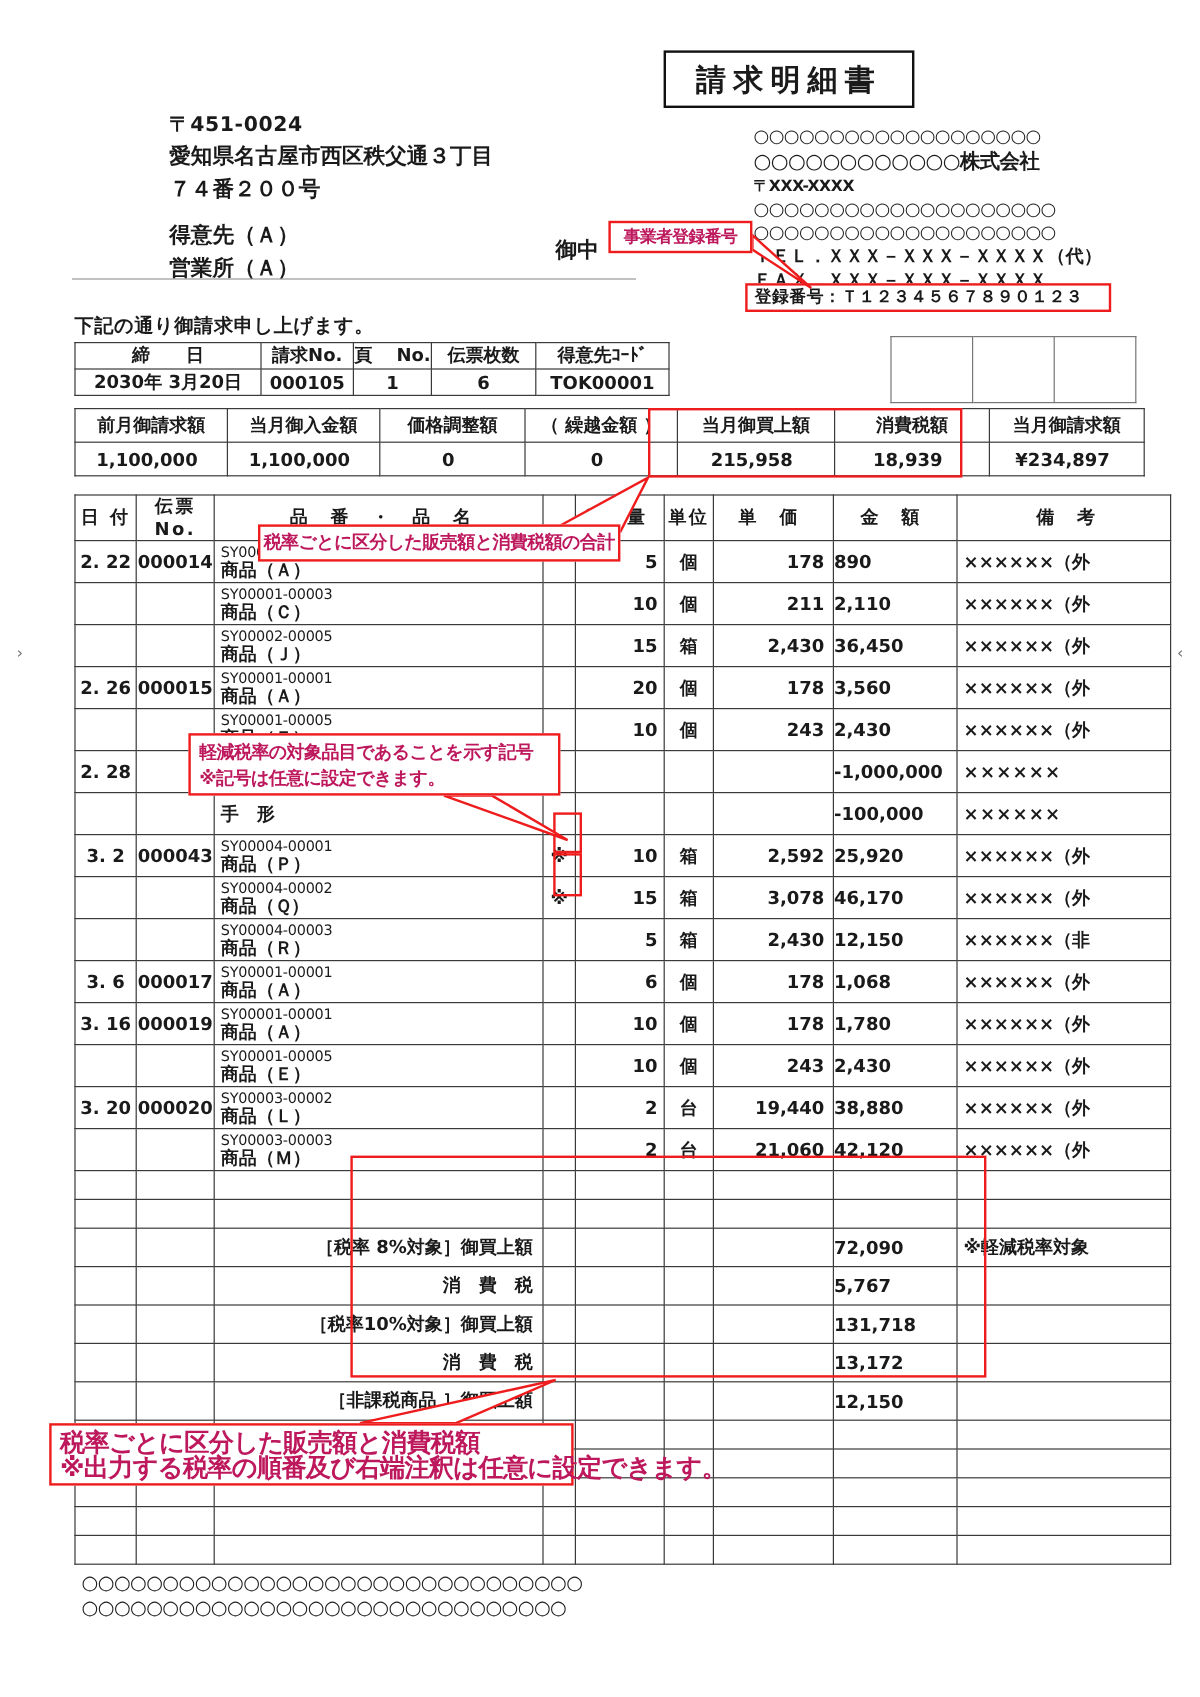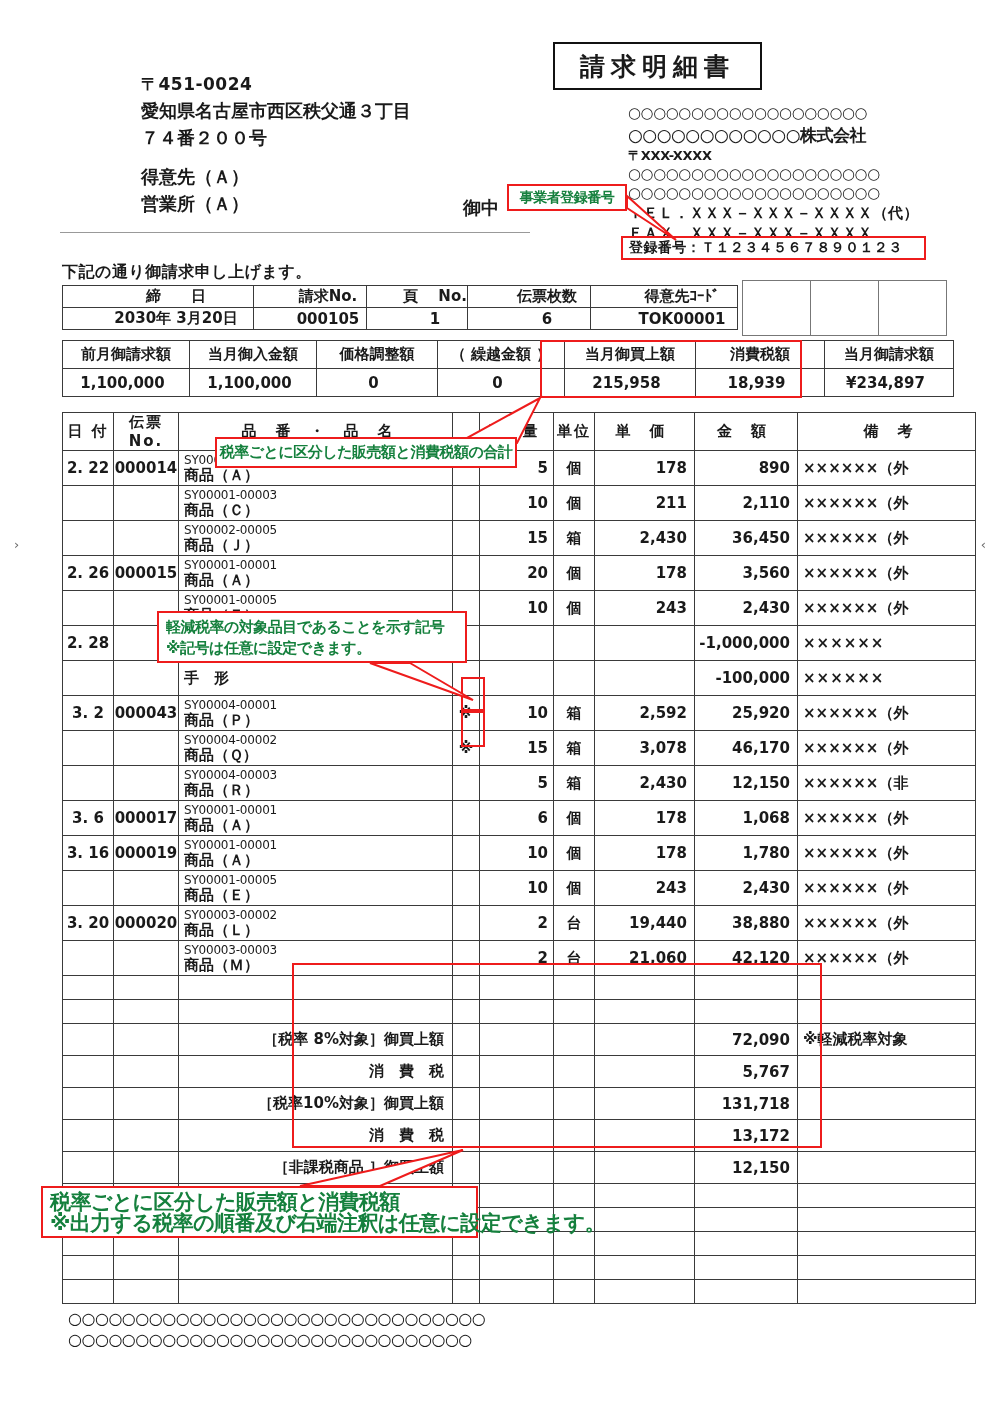--- a/index.html
+++ b/index.html
@@ -42,21 +42,21 @@
     display: flex; align-items: center; justify-content: center;
     letter-spacing: 6px;
     font-size: 25px;
     font-weight: bold;
     font-family: Liberation Mono, monospace;
   }
 
   
   .addressee {
     position: absolute;
-    left: 141px; top: 72px;
+    left: 141px; top: 92px;
     width: 400px;
   }
   .addressee .zip {
     font-size: 17px;
     letter-spacing: .5px;
     line-height: 25px;
     font-weight: bold;
   }
   .addressee .addr {
     font-size: 18px;
@@ -129,21 +129,21 @@
     letter-spacing: .4px;
     white-space: nowrap;
     background: #fff;
   }
 
   
   .callout {
     position: absolute;
     border: 2px solid #ee1c1c;
     background: #ffffff;
-    color: #15803d;
+    color: #be185d;
     font-weight: bold;
     box-sizing: border-box;
     z-index: 40;
   }
   .callout .line {
     white-space: nowrap;
   }
 
   #callout-reg {
     left: 507px; top: 184px;
@@ -218,21 +218,20 @@
   }
   #tbl-meta {
     left: 62px; top: 285px;
   }
   #tbl-meta td {
     height: 21px;
     text-align: center;
     font-size: 15px;
     font-weight: bold;
     letter-spacing: 0px;
-    padding-left: 36px;
   }
   #tbl-meta tr:first-child td { font-size: 15px; }
 
   
   #tbl-stamp { left: 742px; top: 280px; }
   #tbl-stamp td { width: 67px; height: 54px; border-color: #777; }
 
   
   #tbl-sum { left: 62px; top: 340px; }
   #tbl-sum td {
@@ -251,21 +250,21 @@
     text-align: center;
     letter-spacing: 2px;
   }
   #tbl-detail .c-date  { width: 50px;  text-align: center; }
   #tbl-detail .c-slip  { width: 64px;  text-align: center; }
   #tbl-detail .c-item  { width: 260px; text-align: left; padding-left: 5px; }
   #tbl-detail .c-mark  { width: 26px;  text-align: center; }
   #tbl-detail .c-qty   { width: 68px;  text-align: right; padding-right: 5px; }
   #tbl-detail .c-unit  { width: 40px;  text-align: center; }
   #tbl-detail .c-price { width: 92px;  text-align: right; padding-right: 7px; }
-  #tbl-detail .c-amt   { width: 95px;  text-align: right; padding-right: 7px; }
+  #tbl-detail .c-amt   { width: 95px;  text-align: left; padding-right: 7px; }
   #tbl-detail .c-note  { width: 172px; text-align: left; padding-left: 5px;
                          white-space: nowrap; overflow: hidden; }
   #tbl-detail tr.drow td { height: 34px; }
   #tbl-detail tr.erow td { height: 23px; }
   #tbl-detail tr.trow td { height: 31px; }
   .itemcell .code {
     display: block;
     font-size: 12px;
     font-weight: normal;
     line-height: 14px;

